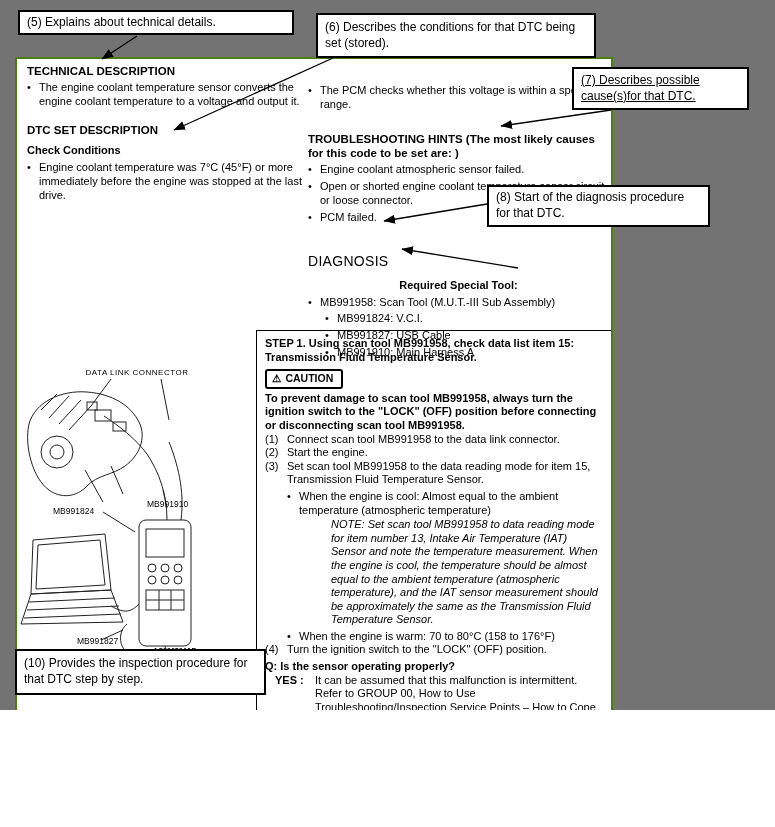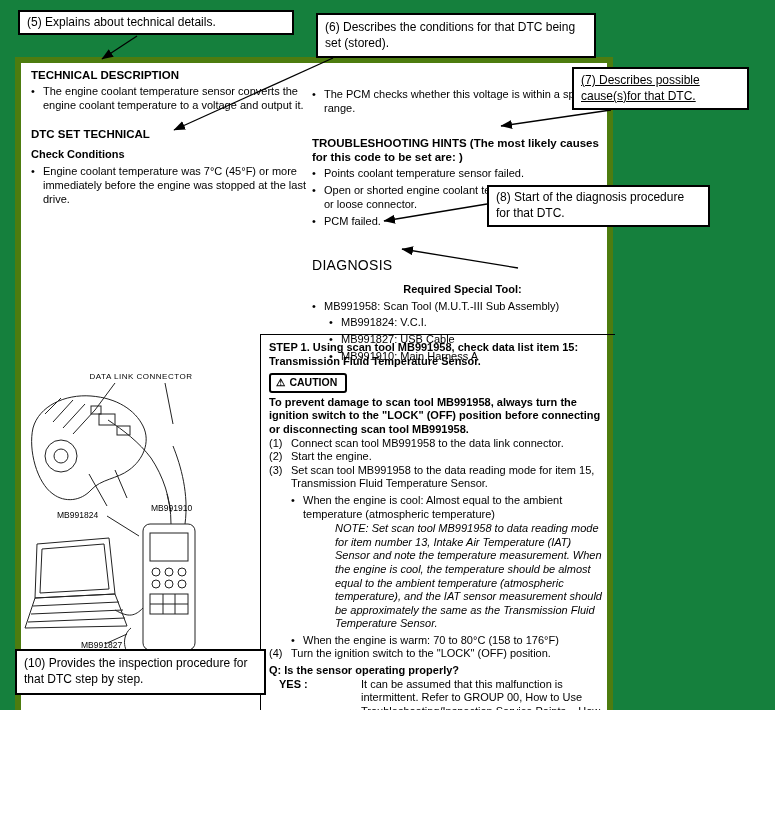--- a/index.html
+++ b/index.html
@@ -2,21 +2,21 @@
 <html><head>
 <meta charset="utf-8">
 <style>
   * { margin:0; padding:0; box-sizing:border-box; }
   html,body { background:#fff; }
   body {
     width:775px; height:827px;
     font-family:"Liberation Sans", sans-serif;
     color:#000;
   }
-  .page { position:relative; width:775px; height:710px; background:#15803d; overflow:hidden; }
+  .page { position:relative; width:775px; height:710px; background:#737373; overflow:hidden; }
 
   
   .callout {
     position:absolute; border:2px solid #000; background:#fff;
     font-size:12px; line-height:1.3; padding:3px 7px; z-index:5;
     display:flex; align-items:center; justify-content:center; 
   }
   .callout.left-align { justify-content:flex-start; text-align:left; }
   .c5  { left:18px;  top:10px;  width:276px; height:25px; }
   .c6  { left:316px; top:13px;  width:280px; height:45px; }
@@ -25,21 +25,21 @@
   .c9  { left:507px; top:268px; width:256px; height:42px; }
   .c10 { left:15px;  top:649px; width:251px; height:46px; }
 
   
   .arrows { position:absolute; left:0; top:0; z-index:4; pointer-events:none; }
   .arrows line { stroke:#000; stroke-width:1.3; }
 
   
   .main-box {
     position:absolute; left:15px; top:57px; width:598px; height:698px;
-    border:6px solid #4d7c0f; background:#fff; z-index:1;
+    border:2px solid #4d7c0f; background:#fff; z-index:1;
   }
   .col-left  { position:absolute; left:10px;  top:5px; width:281px; font-size:11px; line-height:1.25; }
   .col-right { position:absolute; left:291px; top:22px; width:301px; font-size:11px; line-height:1.25; }
 
   .sec-heading { font-weight:bold; font-size:11.5px; }
   .sub-heading { font-weight:bold; font-size:11px; margin-top:7px; }
   .diag-heading { font-weight:normal; font-size:14px; letter-spacing:.3px; margin-top:29px; }
 
   .b { display:flex; margin-top:3px; }
   .b::before { content:"•"; flex:0 0 12px; }
@@ -65,21 +65,21 @@
     font-weight:bold; font-size:10.5px; padding:1px 8px 1px 5px;
     margin:5px 0 3px 0;
   }
   .caution-text { font-weight:bold; }
   .numitem { display:flex; }
   .numitem .num { flex:0 0 22px; }
   .numitem .txt { flex:1; }
   .sub-block { margin-left:22px; }
   .note { font-style:italic; margin-left:44px; margin-top:1px; }
   .question { font-weight:bold; margin-top:3px; }
-  .qa { display:flex; margin-left:10px;gap:42px; }
+  .qa { display:flex; margin-left:10px; }
   .qa-label { flex:0 0 40px; font-weight:bold; }
   .qa-text { flex:1; }
 
   .doc-code { position:absolute; left:692px; top:804px; font-size:11px; font-weight:bold; z-index:2; }
 </style>
 </head>
 <body>
 
 <div class="page">
 
@@ -112,34 +112,34 @@
     <span>(10) Provides the inspection procedure for that DTC step by step.</span>
   </div>
 
   <div class="main-box">
 
     <div class="col-left">
       <div class="sec-heading">TECHNICAL DESCRIPTION</div>
       <div class="b">
         <span>The engine coolant temperature sensor converts the engine coolant temperature to a voltage and output it.</span>
       </div>
-      <div class="sec-heading mt14">DTC SET TECHNICAL</div>
+      <div class="sec-heading mt14">DTC SET DESCRIPTION</div>
       <div class="sub-heading">Check Conditions</div>
       <div class="b">
         <span>Engine coolant temperature was 7°C (45°F) or more immediately before the engine was stopped at the last drive.</span>
       </div>
     </div>
 
     <div class="col-right">
       <div class="b">
         <span>The PCM checks whether this voltage is within a specified range.</span>
       </div>
       <div class="sec-heading mt20">TROUBLESHOOTING HINTS (The most likely causes for this code to be set are: )</div>
       <div class="b">
-        <span>Points coolant temperature sensor failed.</span>
+        <span>Engine coolant atmospheric sensor failed.</span>
       </div>
       <div class="b">
         <span>Open or shorted engine coolant temperature sensor circuit, or loose connector.</span>
       </div>
       <div class="b">
         <span>PCM failed.</span>
       </div>
       <div class="diag-heading">DIAGNOSIS</div>
       <div class="sub-heading mt8">Required Special Tool:</div>
       <div class="b">

